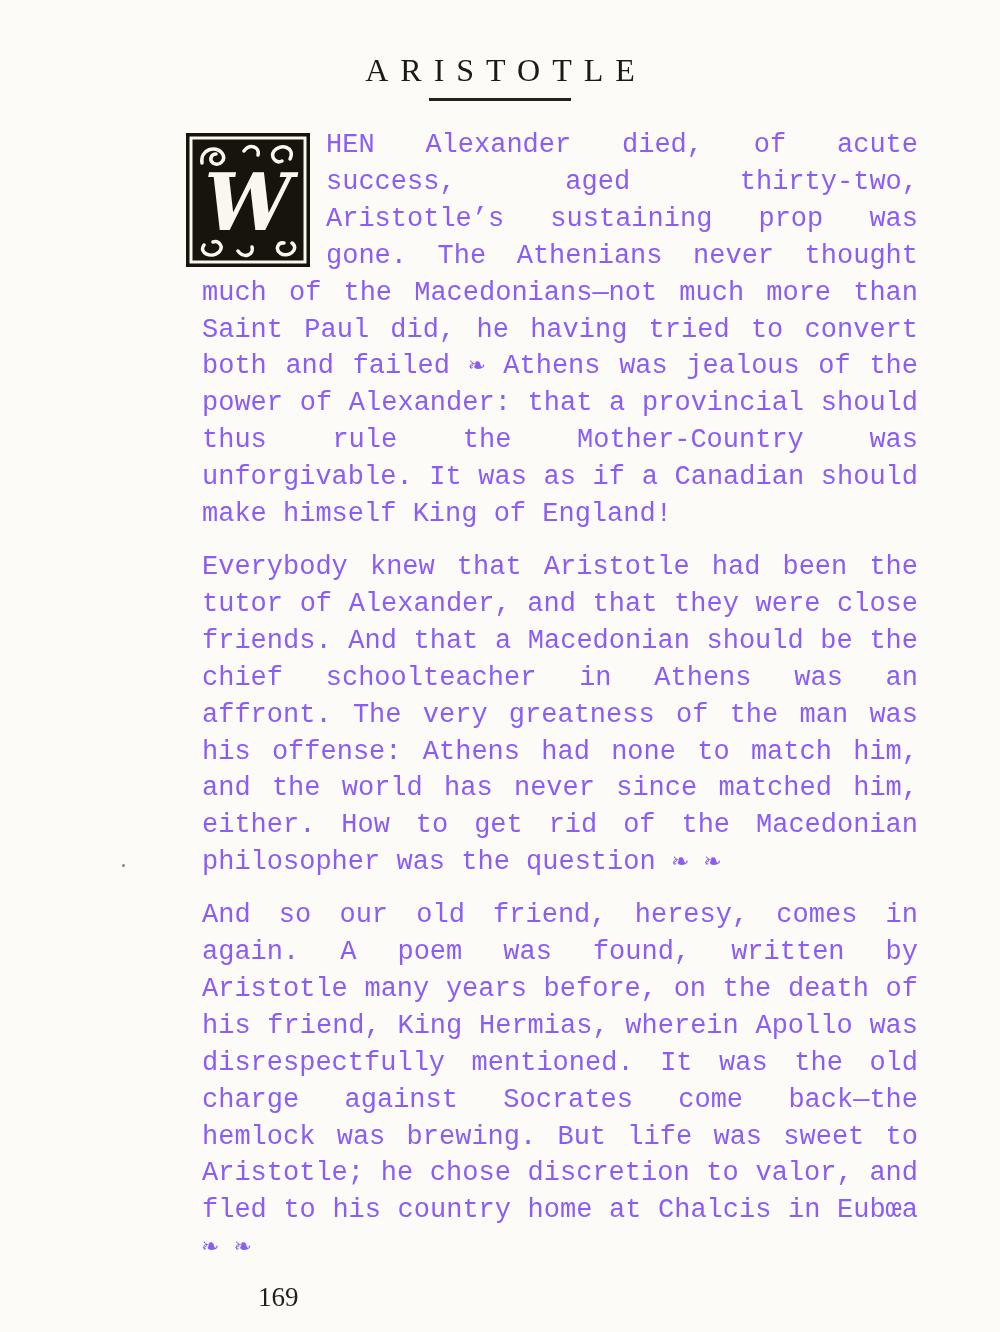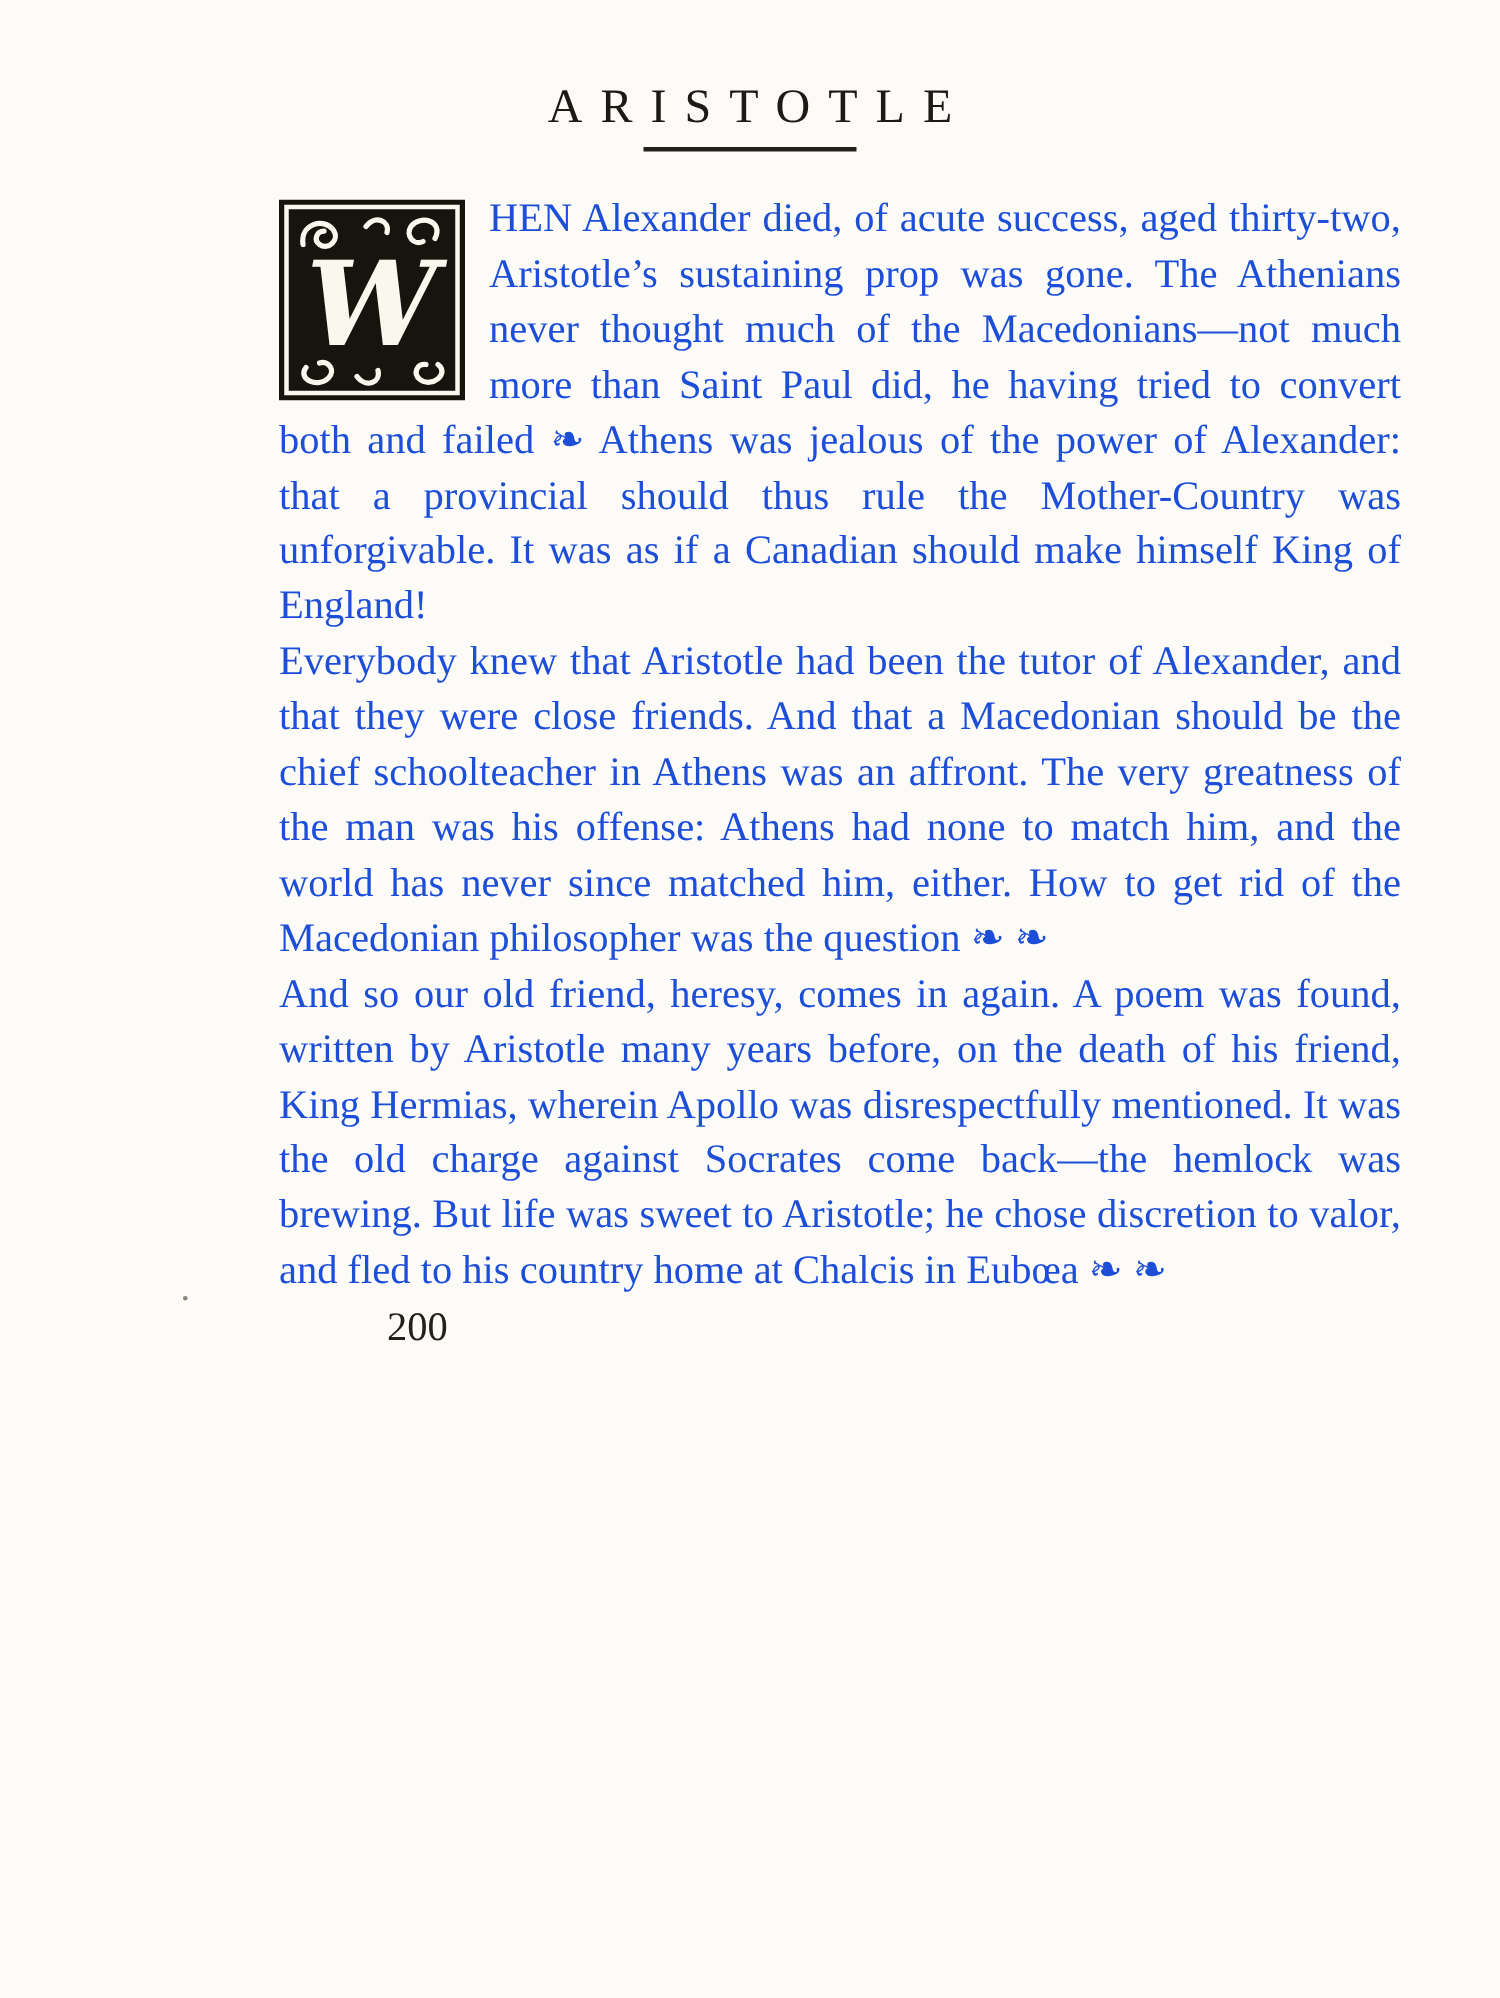--- a/index.html
+++ b/index.html
@@ -38,26 +38,27 @@
     margin: 26px 0 0 186px;
   }
   .drop-cap {
     float: left;
     width: 124px;
     height: 134px;
     margin: 6px 16px 4px 0;
   }
   .drop-cap svg { display: block; }
   p.body-par {
-    margin: 0;
+    margin: 16px;
     font-size: 27px;
     line-height: 36.9px;
     text-align: justify;
     text-justify: inter-word;
-    color: #1d4ed8;
+    color: #8b5cf6;
+    font-family: Liberation Mono, monospace;
   }
   .page-number {
     margin: 4px 0 0 72px;
     font-size: 27px;
     color: #241f18;
   }
   .speck {
     position: absolute;
     left: 122px;
     top: 864px;
@@ -92,18 +93,18 @@
         </g>
 
         <text x="62" y="97" text-anchor="middle" font-family="'DejaVu Serif', serif" font-style="italic" font-weight="bold" font-size="78" fill="#faf7ef">W</text>
       </svg>
     </div>
 
     <p class="body-par">HEN Alexander died, of acute success, aged thirty-two, Aristotle’s sustaining prop was gone. The Athenians never thought much of the Macedonians—not much more than Saint Paul did, he having tried to convert both and failed ❧ Athens was jealous of the power of Alexander: that a provincial should thus rule the Mother-Country was unforgivable. It was as if a Canadian should make himself King of England!</p>
     <p class="body-par">Everybody knew that Aristotle had been the tutor of Alexander, and that they were close friends. And that a Macedonian should be the chief schoolteacher in Athens was an affront. The very greatness of the man was his offense: Athens had none to match him, and the world has never since matched him, either. How to get rid of the Macedonian philosopher was the question ❧ ❧</p>
     <p class="body-par">And so our old friend, heresy, comes in again. A poem was found, written by Aristotle many years before, on the death of his friend, King Hermias, wherein Apollo was disrespectfully mentioned. It was the old charge against Socrates come back—the hemlock was brewing. But life was sweet to Aristotle; he chose discretion to valor, and fled to his country home at Chalcis in Eubœa ❧ ❧</p>
 
-    <div class="page-number">200</div>
+    <div class="page-number">169</div>
   </div>
 
   <div class="speck"></div>
 
 </div>
 
 </body></html>

